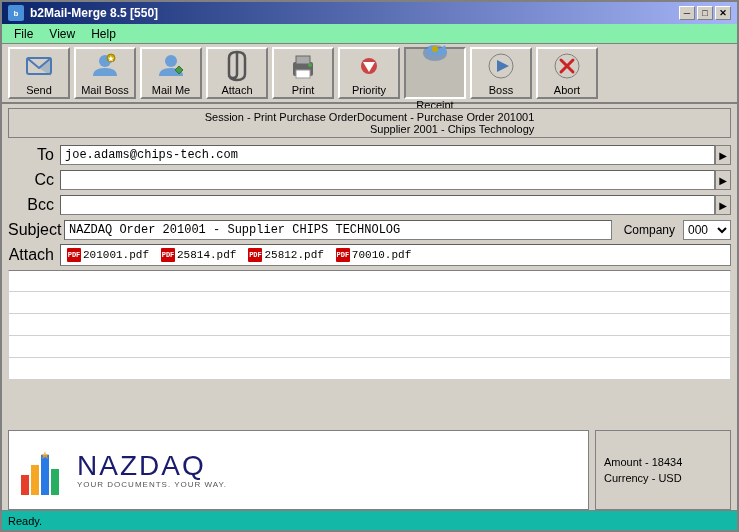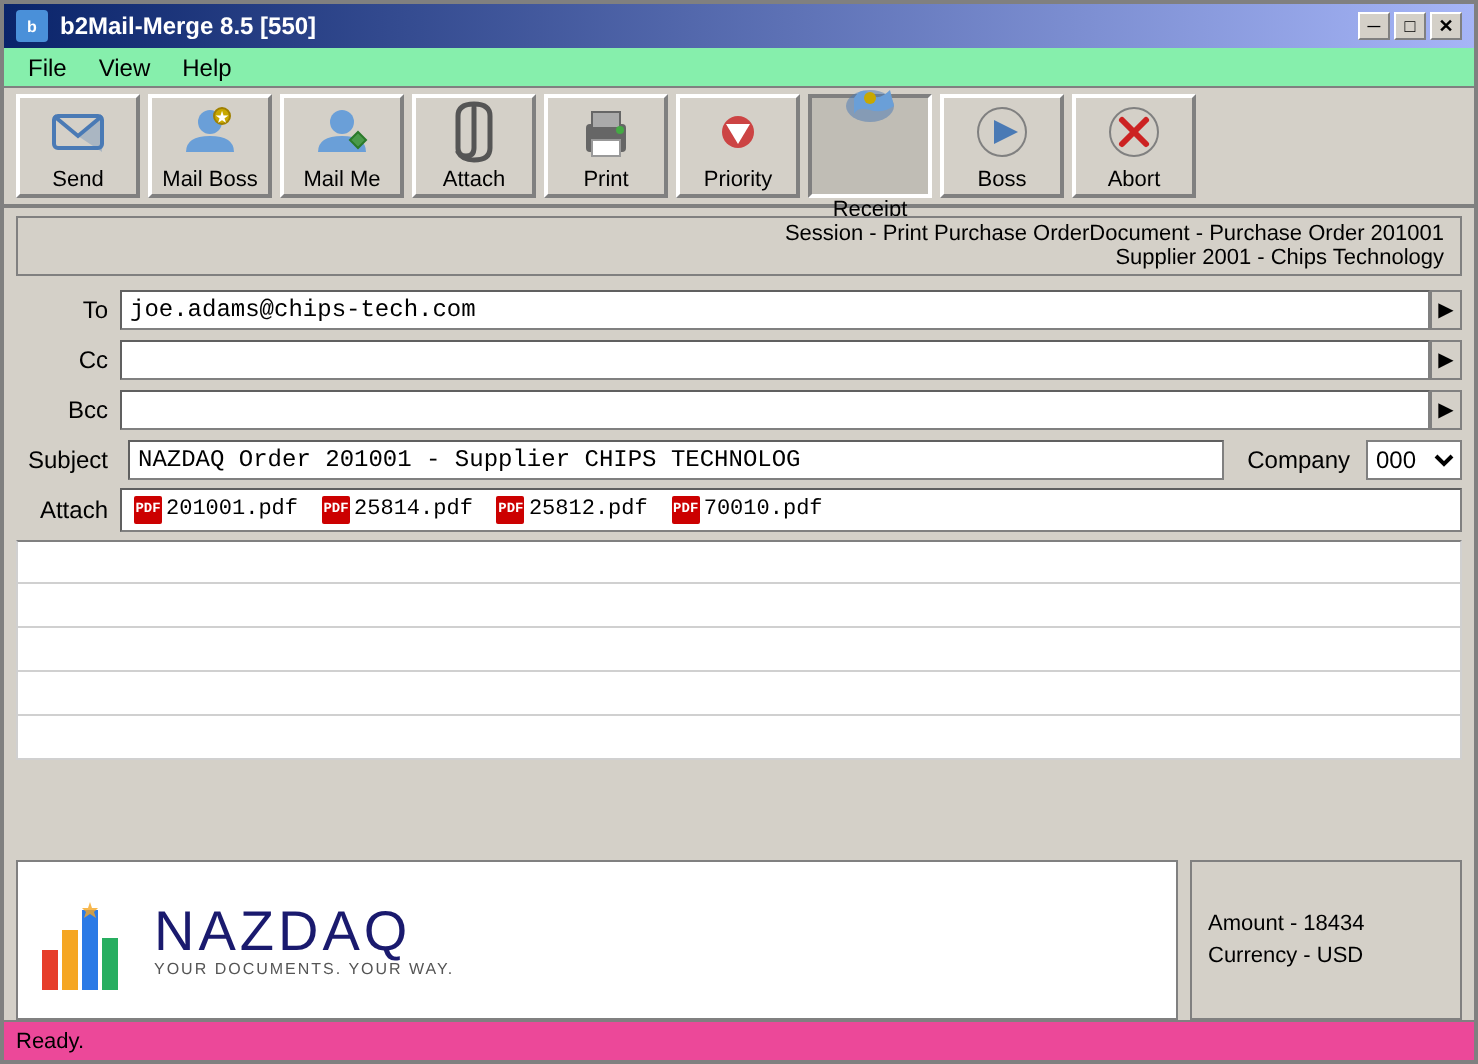--- a/index.html
+++ b/index.html
@@ -115,21 +115,21 @@
       font-size: 22px;
     }
     .btn-label { font-size: 11px; font-weight: normal; }
     
     .session-bar {
       background: #d4d0c8;
       border: 1px solid #808080;
       margin: 4px 6px 2px 6px;
       padding: 2px 8px;
       display: flex;
-      justify-content: flex-end;
+      justify-content: center;
       flex-shrink: 0;
     }
     .session-left { font-size: 11px; color: #000; }
     .session-right { font-size: 11px; color: #000; text-align: right; }
     
     .form-area {
       padding: 4px 6px;
       display: flex;
       flex-direction: column;
       gap: 3px;
@@ -137,21 +137,21 @@
     }
     .form-row {
       display: flex;
       align-items: center;
       height: 22px;
     }
     .field-label {
       width: 52px;
       text-align: right;
       padding-right: 6px;
-      font-size: 12px;
+      font-size: 16px;
       color: #000;
       flex-shrink: 0;
     }
     .field-input {
       flex: 1;
       height: 20px;
       background: white;
       border: 1px solid #808080;
       border-top-color: #606060;
       border-left-color: #606060;
@@ -279,21 +279,21 @@
       display: flex;
       flex-direction: column;
       justify-content: center;
       padding: 6px 8px;
       gap: 4px;
     }
     .amount-line { font-size: 11px; color: #000; }
     
     .status-bar {
       height: 20px;
-      background: #ec4899;
+      background: #14b8a6;
       border-top: 1px solid #808080;
       display: flex;
       align-items: center;
       padding: 0 6px;
       margin-top: auto;
       flex-shrink: 0;
     }
     .status-text { font-size: 11px; color: #000; }
   </style>
 </head>

